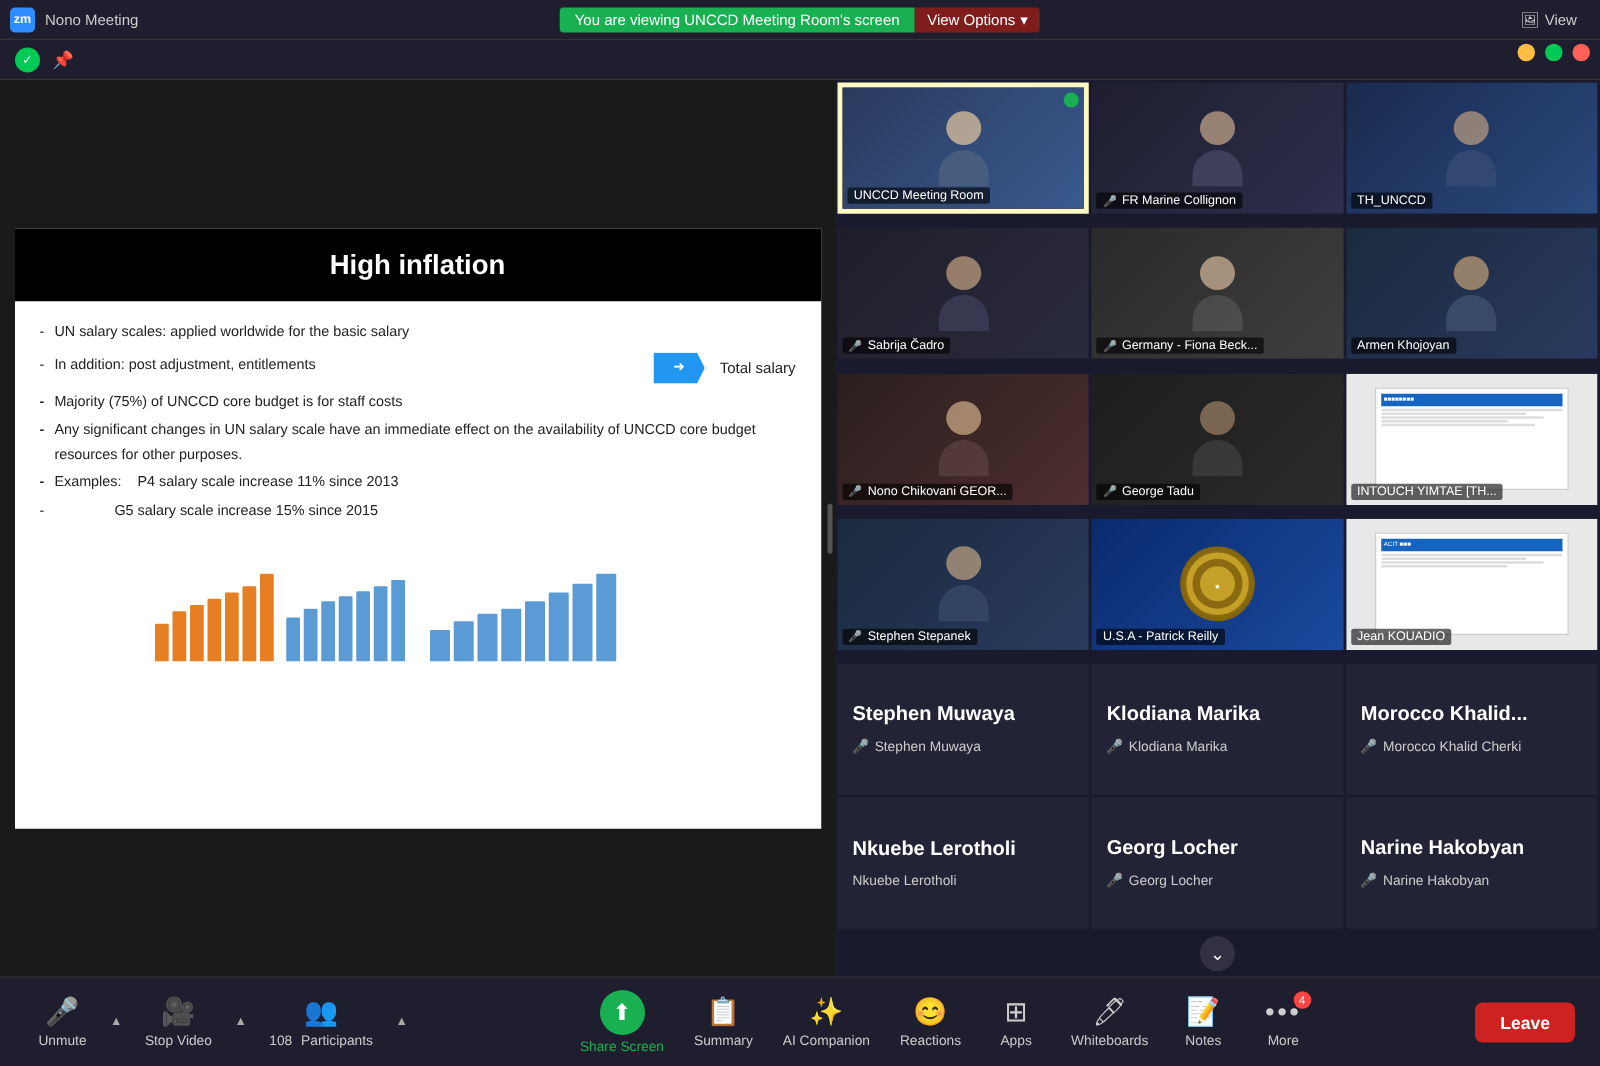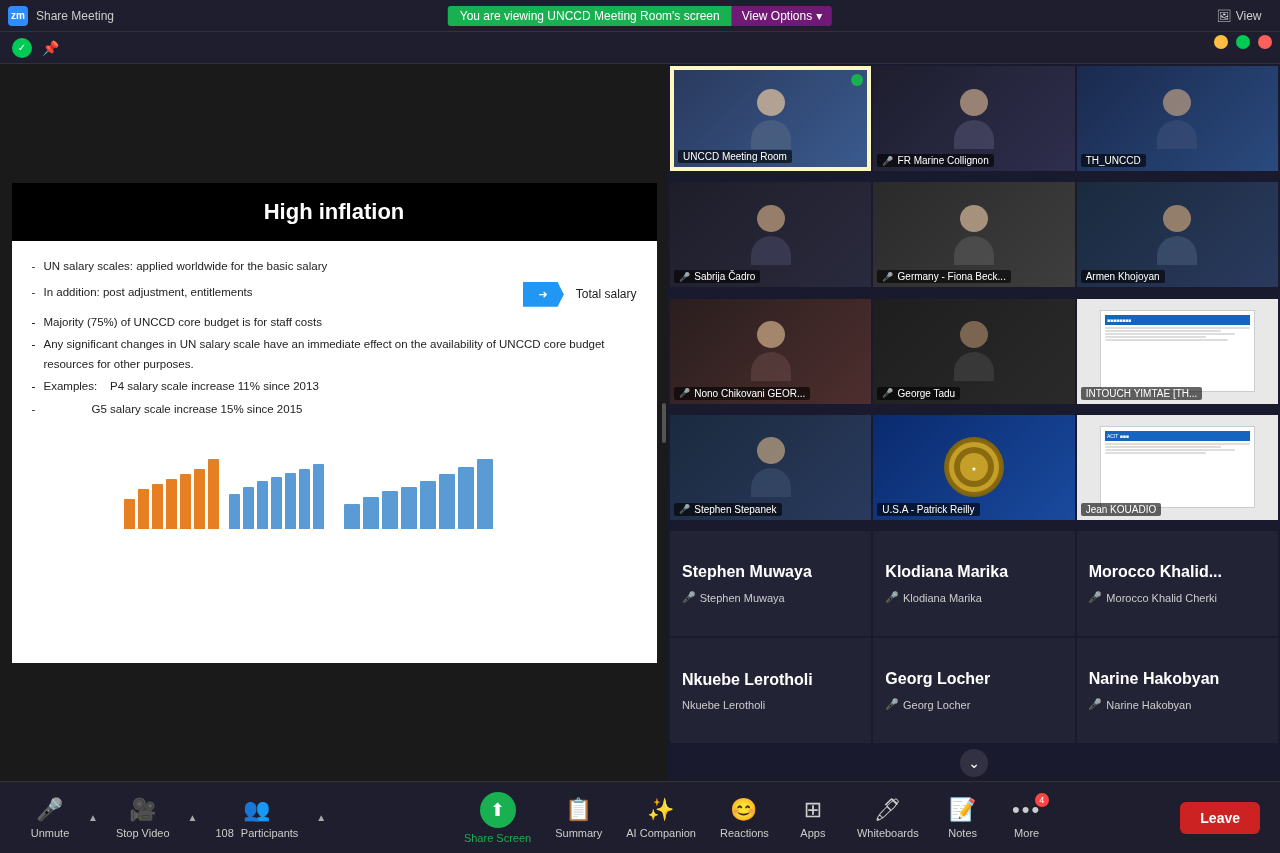--- a/index.html
+++ b/index.html
@@ -53,21 +53,21 @@
     }
     .viewing-banner {
       background: #18b050;
       color: white;
       font-size: 12px;
       padding: 3px 12px;
       border-radius: 3px 0 0 3px;
       font-weight: 500;
     }
     .view-options-btn {
-      background: #701a75;
+      background: #7f1d1d;
       color: white;
       font-size: 12px;
       padding: 3px 10px;
       border-radius: 0 3px 3px 0;
       display: flex;
       align-items: center;
       gap: 4px;
       cursor: pointer;
       border: none;
     }
@@ -514,21 +514,21 @@
       margin-bottom: 1px;
       border-radius: 1px;
     }
   </style>
 </head>
 <body>
 
 <div class="title-bar">
   <div class="title-bar-left">
     <div class="zoom-logo">zm</div>
-    <span class="title-text">Share Meeting</span>
+    <span class="title-text">Nono Meeting</span>
   </div>
   <div class="title-bar-center">
     <span class="viewing-banner">You are viewing UNCCD Meeting Room's screen</span>
     <button class="view-options-btn">
       <span>View Options</span>
       <span>▾</span>
     </button>
   </div>
   <div class="title-bar-right">
     <button class="sign-in-btn">Sign In</button>

